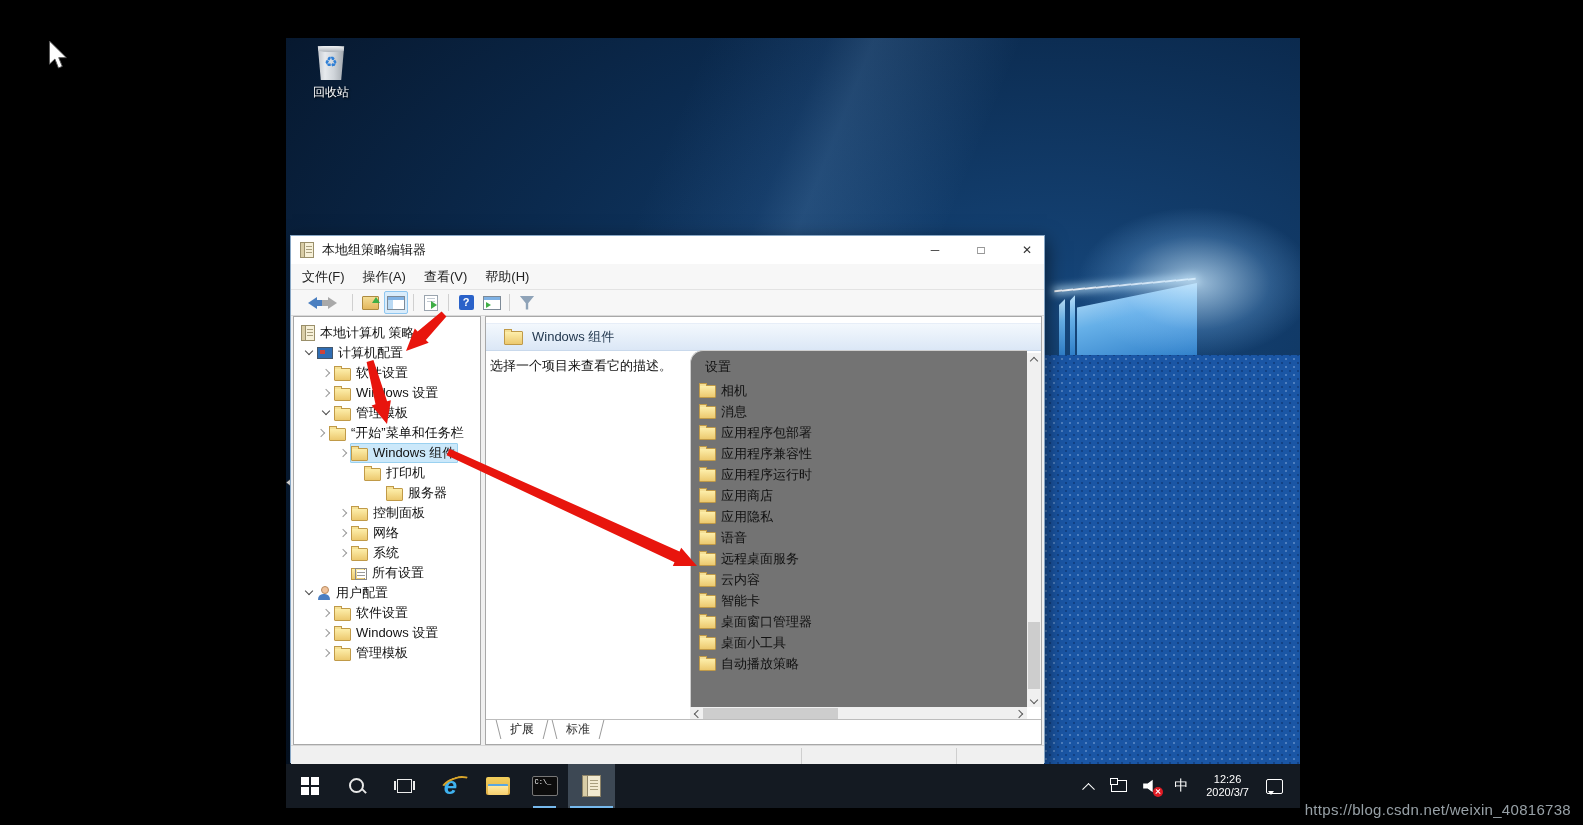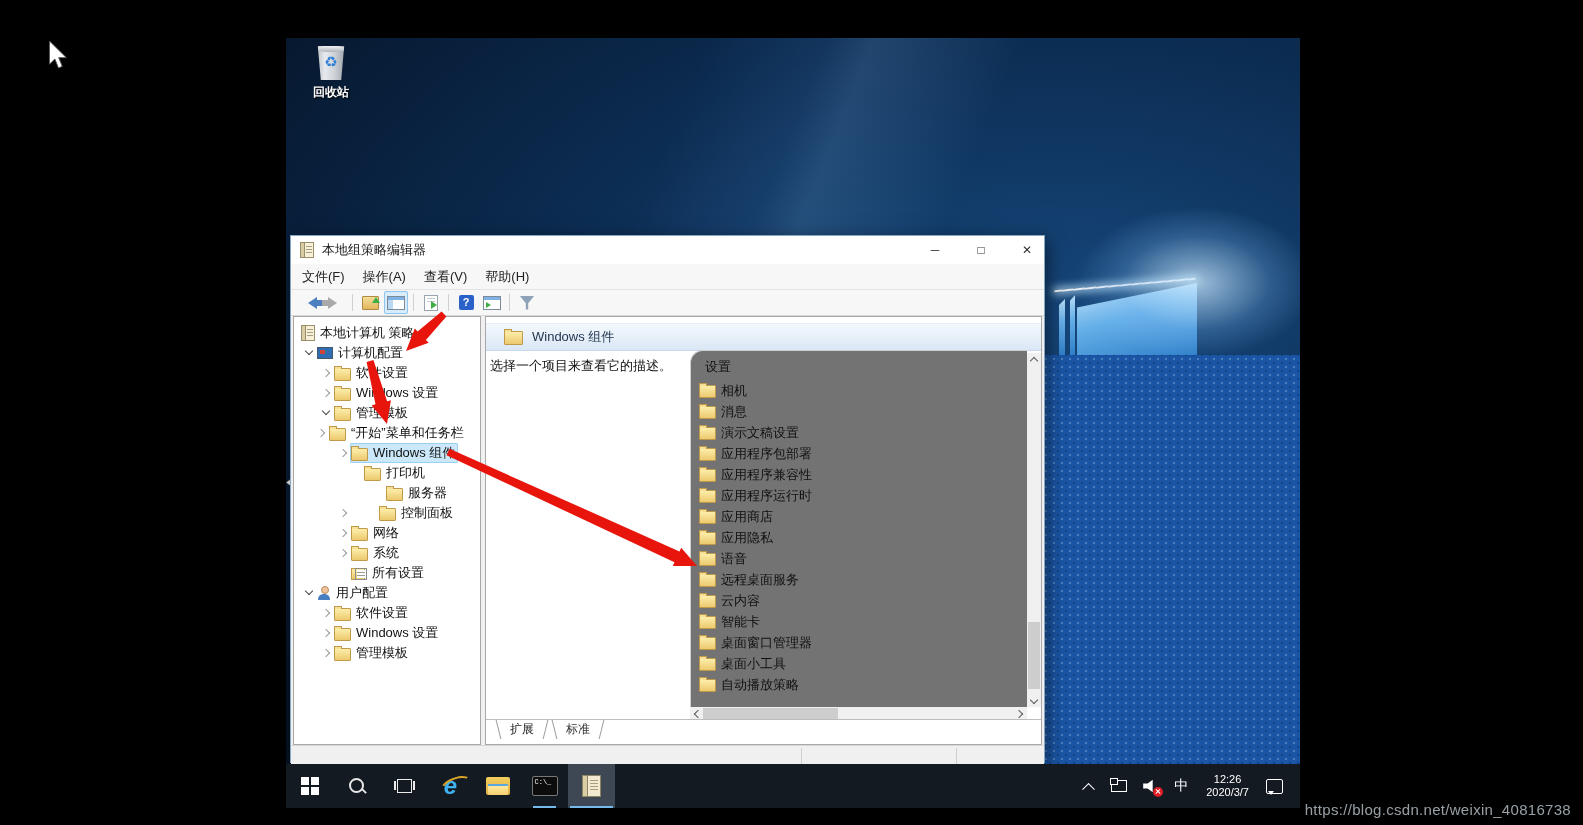--- a/index.html
+++ b/index.html
@@ -29,21 +29,21 @@
      background-size:8px 8px,8px 8px;background-position:0 0,4px 4px;}
 
   
   #recycle{position:absolute;left:14px;top:8px;width:62px;text-align:center;}
   .bin{width:30px;height:34px;margin:0 auto;position:relative;
     background:linear-gradient(90deg,#b9bec4 0%,#e7eaee 30%,#cfd4d9 60%,#9aa0a7 100%);
     clip-path:polygon(6% 0,94% 0,84% 100%,16% 100%);border-radius:2px;}
   .bin::before{content:"";position:absolute;left:0;top:0;width:100%;height:6px;
     background:linear-gradient(#f2f4f6,#aeb4bb);border-radius:50%/60%;}
   .bin::after{content:"♻";position:absolute;left:0;right:0;top:8px;color:#2f7fd6;font-size:15px;line-height:15px;}
-  #recycle .cap{margin-top:4px;font-size:12px;color:#fff;text-shadow:1px 1px 2px #000;font-weight:bold;}
+  #recycle .cap{margin-top:4px;font-size:12px;color:#fff;text-shadow:1px 1px 2px #000;}
 
   
   #resize-cursor{position:absolute;left:0px;top:436px;}
 
   
   #win{position:absolute;left:4px;top:197px;width:755px;height:528px;background:#f0f0f0;
     border:1px solid #88a7c5;box-shadow:2px 6px 18px rgba(0,0,0,.55);box-sizing:border-box;}
   #titlebar{height:28px;background:#fff;display:flex;align-items:center;position:relative;}
   #title-icon{margin-left:9px;}
   #win-title{margin-left:8px;font-size:13px;color:#1a1a1a;}
@@ -308,21 +308,21 @@
               <span class="lbl">打印机</span>
             </span>
           </div>
           <div class="tree-row" style="padding-left: 36px; margin-left: 41px;">
             <span class="exp exp-none"></span>
             <span class="row-body">
               <i class="ic ic-folder"></i>
               <span class="lbl">服务器</span>
             </span>
           </div>
-          <div class="tree-row" style="padding-left: 42px; gap: 28px;">
+          <div class="tree-row" style="padding-left: 42px;">
             <span class="exp exp-closed"></span>
             <span class="row-body">
               <i class="ic ic-folder"></i>
               <span class="lbl">控制面板</span>
             </span>
           </div>
           <div class="tree-row" style="padding-left: 42px;">
             <span class="exp exp-closed"></span>
             <span class="row-body">
               <i class="ic ic-folder"></i>
@@ -382,24 +382,20 @@
         <div id="list-panel">
           <div id="col-header">设置</div>
           <div id="list">
               <div class="list-row">
                 <i class="ic ic-folder"></i>
                 <span class="lbl">相机</span>
               </div>
               <div class="list-row">
                 <i class="ic ic-folder"></i>
                 <span class="lbl">消息</span>
-              </div>
-              <div class="list-row">
-                <i class="ic ic-folder"></i>
-                <span class="lbl">演示文稿设置</span>
               </div>
               <div class="list-row">
                 <i class="ic ic-folder"></i>
                 <span class="lbl">应用程序包部署</span>
               </div>
               <div class="list-row">
                 <i class="ic ic-folder"></i>
                 <span class="lbl">应用程序兼容性</span>
               </div>
               <div class="list-row">

